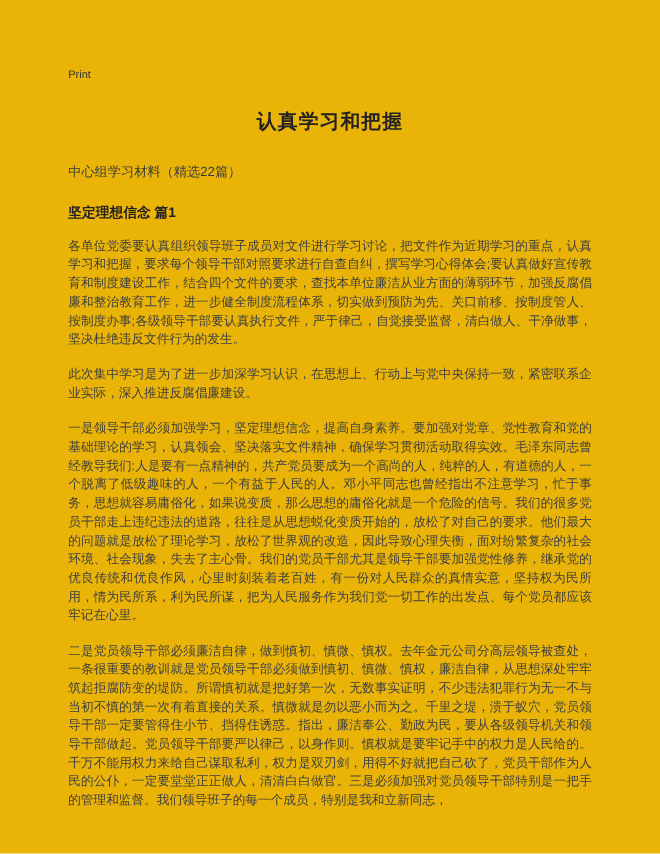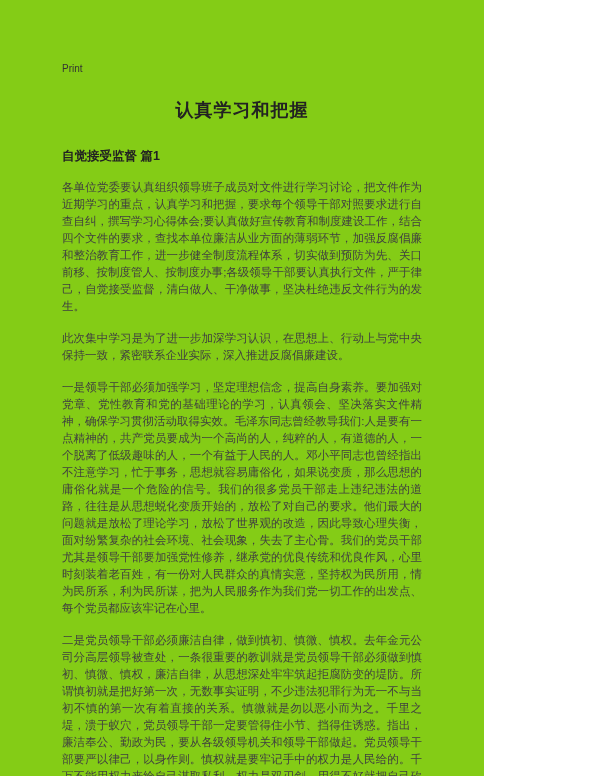--- a/index.html
+++ b/index.html
@@ -4,23 +4,23 @@
 <style>
   * { margin: 0; padding: 0; box-sizing: border-box; }
   html, body {
     width: 600px;
     height: 776px;
     background: #ffffff;
     overflow: hidden;
     font-family: "Liberation Sans", "DejaVu Sans", sans-serif;
   }
   .page {
-    width: 484px;
+    width: 600px;
     height: 776px;
-    background: #84cc16;
+    background: #eab308;
     padding: 58px 62px 0 62px;
     overflow: hidden;
     color: #3d3d3d;
   }
   .print-link {
     font-size: 10px;
     color: #333333;
     display: inline-block;
     margin-bottom: 24px;
     cursor: pointer;
@@ -55,22 +55,23 @@
 </style>
 </head>
 <body>
 
 <div class="page">
 
   <span class="print-link">Print</span>
 
   <h1 class="doc-title">认真学习和把握</h1>
 
+  <div class="doc-subtitle">中心组学习材料（精选22篇）</div>
 
-  <h2 class="section-heading">自觉接受监督 篇1</h2>
+  <h2 class="section-heading">坚定理想信念 篇1</h2>
 
   <div class="body-text">
     <p>各单位党委要认真组织领导班子成员对文件进行学习讨论，把文件作为近期学习的重点，认真学习和把握，要求每个领导干部对照要求进行自查自纠，撰写学习心得体会;要认真做好宣传教育和制度建设工作，结合四个文件的要求，查找本单位廉洁从业方面的薄弱环节，加强反腐倡廉和整治教育工作，进一步健全制度流程体系，切实做到预防为先、关口前移、按制度管人、按制度办事;各级领导干部要认真执行文件，严于律己，自觉接受监督，清白做人、干净做事，坚决杜绝违反文件行为的发生。</p>
     <p>此次集中学习是为了进一步加深学习认识，在思想上、行动上与党中央保持一致，紧密联系企业实际，深入推进反腐倡廉建设。</p>
     <p>一是领导干部必须加强学习，坚定理想信念，提高自身素养。要加强对党章、党性教育和党的基础理论的学习，认真领会、坚决落实文件精神，确保学习贯彻活动取得实效。毛泽东同志曾经教导我们:人是要有一点精神的，共产党员要成为一个高尚的人，纯粹的人，有道德的人，一个脱离了低级趣味的人，一个有益于人民的人。邓小平同志也曾经指出不注意学习，忙于事务，思想就容易庸俗化，如果说变质，那么思想的庸俗化就是一个危险的信号。我们的很多党员干部走上违纪违法的道路，往往是从思想蜕化变质开始的，放松了对自己的要求。他们最大的问题就是放松了理论学习，放松了世界观的改造，因此导致心理失衡，面对纷繁复杂的社会环境、社会现象，失去了主心骨。我们的党员干部尤其是领导干部要加强党性修养，继承党的优良传统和优良作风，心里时刻装着老百姓，有一份对人民群众的真情实意，坚持权为民所用，情为民所系，利为民所谋，把为人民服务作为我们党一切工作的出发点、每个党员都应该牢记在心里。</p>
     <p>二是党员领导干部必须廉洁自律，做到慎初、慎微、慎权。去年金元公司分高层领导被查处，一条很重要的教训就是党员领导干部必须做到慎初、慎微、慎权，廉洁自律，从思想深处牢牢筑起拒腐防变的堤防。所谓慎初就是把好第一次，无数事实证明，不少违法犯罪行为无一不与当初不慎的第一次有着直接的关系。慎微就是勿以恶小而为之。千里之堤，溃于蚁穴，党员领导干部一定要管得住小节、挡得住诱惑。指出，廉洁奉公、勤政为民，要从各级领导机关和领导干部做起。党员领导干部要严以律己，以身作则。慎权就是要牢记手中的权力是人民给的。千万不能用权力来给自己谋取私利，权力是双刃剑，用得不好就把自己砍了，党员干部作为人民的公仆，一定要堂堂正正做人，清清白白做官。三是必须加强对党员领导干部特别是一把手的管理和监督。我们领导班子的每一个成员，特别是我和立新同志，</p>
   </div>
 
 </div>
 

